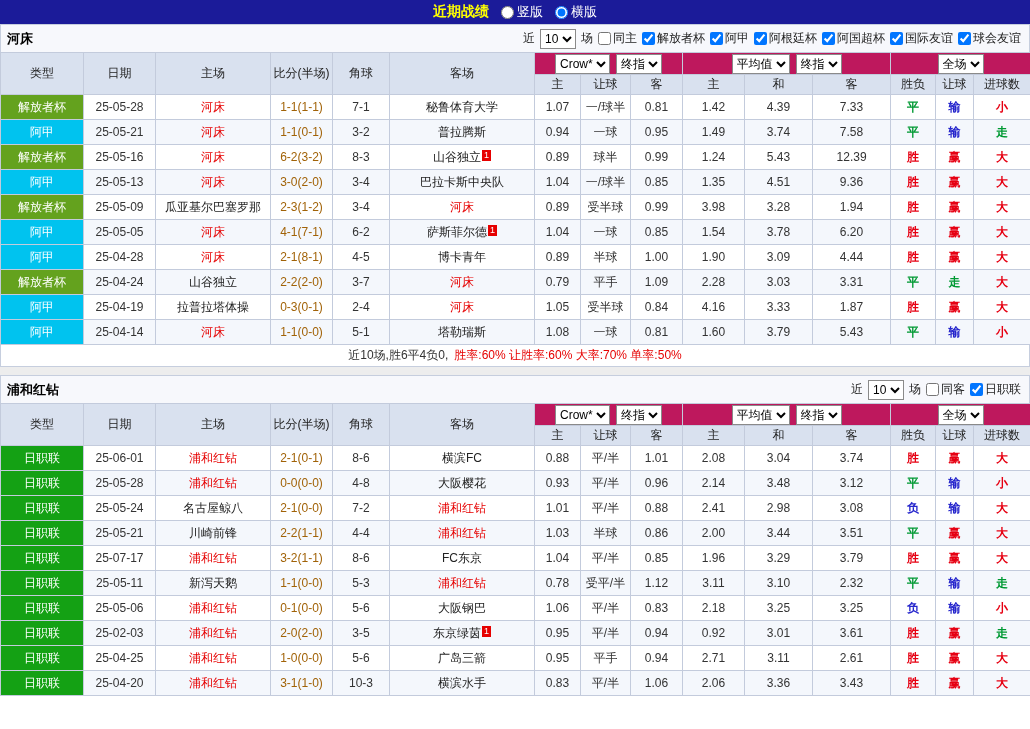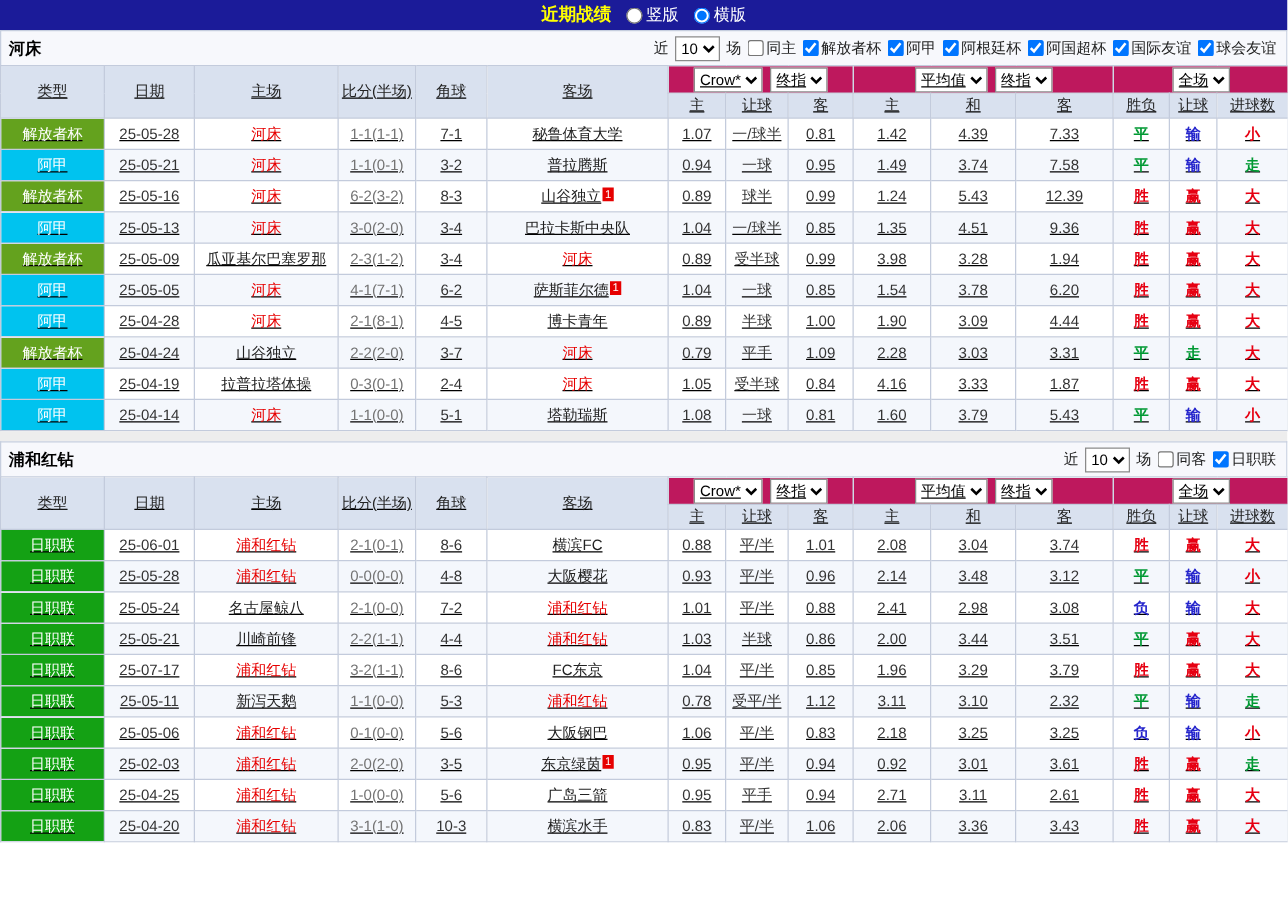--- a/index.html
+++ b/index.html
@@ -8,32 +8,32 @@
   .topbar .title { color:#ffff00; font-weight:bold; font-size:14px; }
   .radio { display:flex; align-items:center; gap:3px; cursor:pointer; }
   input[type=radio], input[type=checkbox] { margin:0; width:13px; height:13px; }
 
   .filterbar { display:flex; align-items:center; height:28px; background:#f7f8fc; padding:0 8px 0 6px; font-size:12px; border:1px solid #c6cede; border-bottom:none; color:#222; }
   .teamname { font-weight:bold; font-size:13px; color:#000; }
   .filters { margin-left:auto; display:flex; align-items:center; gap:5px; }
   .filters label { display:flex; align-items:center; gap:2px; cursor:pointer; }
   select { font-size:12px; height:20px; border:1px solid #8a8a8a; background:#fff; font-family:inherit; }
 
-  table { border-collapse:collapse; table-layout:fixed; width:1030px; font-size:12px;text-decoration:underline; }
+  table { border-collapse:collapse; table-layout:fixed; width:1030px; font-size:12px; }
   th, td { border:1px solid #c3cbdc; text-align:center; padding:0 1px; overflow:hidden; white-space:nowrap; }
   thead th { background:#d9e1ef; font-weight:normal; color:#222; }
   thead tr.selrow th { height:22px; }
   thead tr.selrow th.selcell { background:#be185d; }
   thead tr.labrow th { height:20px; }
   tbody td { height:25px; color:#333; }
   tbody tr:nth-child(even) td { background:#f4f7fc; }
   td.typecell { color:#fff; }
   td.teamcell { color:#222; cursor:pointer; }
   td.teamcell.hl { color:#e60000; }
-  td.scorecell { color:#737373; }
+  td.scorecell { color:#a16207; }
   .card { display:inline-block; background:#e60000; color:#fff; font-size:9px; line-height:11px; width:9px; height:11px; margin-left:1px; vertical-align:3px; text-align:center; }
   .tfoot { border:1px solid #c6cede; border-top:none; height:22px; display:flex; align-items:center; justify-content:center; font-size:12px; gap:6px; background:#fff; }
   .sum-pre { color:#333; }
   .sum-stats { color:#e60000; }
   .gap { height:8px; background:#ededed; }
   .selwrap { display:flex; justify-content:center; gap:6px; align-items:center; }
 </style>
 </head>
 <body>
 
@@ -310,20 +310,24 @@
           <td>0.81</td>
           <td>1.60</td>
           <td>3.79</td>
           <td>5.43</td>
           <td style="color: rgb(0, 153, 51); font-weight: bold;">平</td>
           <td style="color: rgb(37, 37, 204); font-weight: bold;">输</td>
           <td style="color: rgb(230, 0, 18); font-weight: bold;">小</td>
         </tr>
       </tbody>
   </table>
+  <div class="tfoot">
+    <span class="sum-pre">近10场,胜6平4负0,</span>
+    <span class="sum-stats">胜率:60% 让胜率:60% 大率:70% 单率:50%</span>
+  </div>
 </div>
 
 <div class="gap"></div>
 
 <div class="section">
   <div class="filterbar">
     <span class="teamname">浦和红钻</span>
     <div class="filters">
       <span>近</span>
       <select><option>10</option></select>

